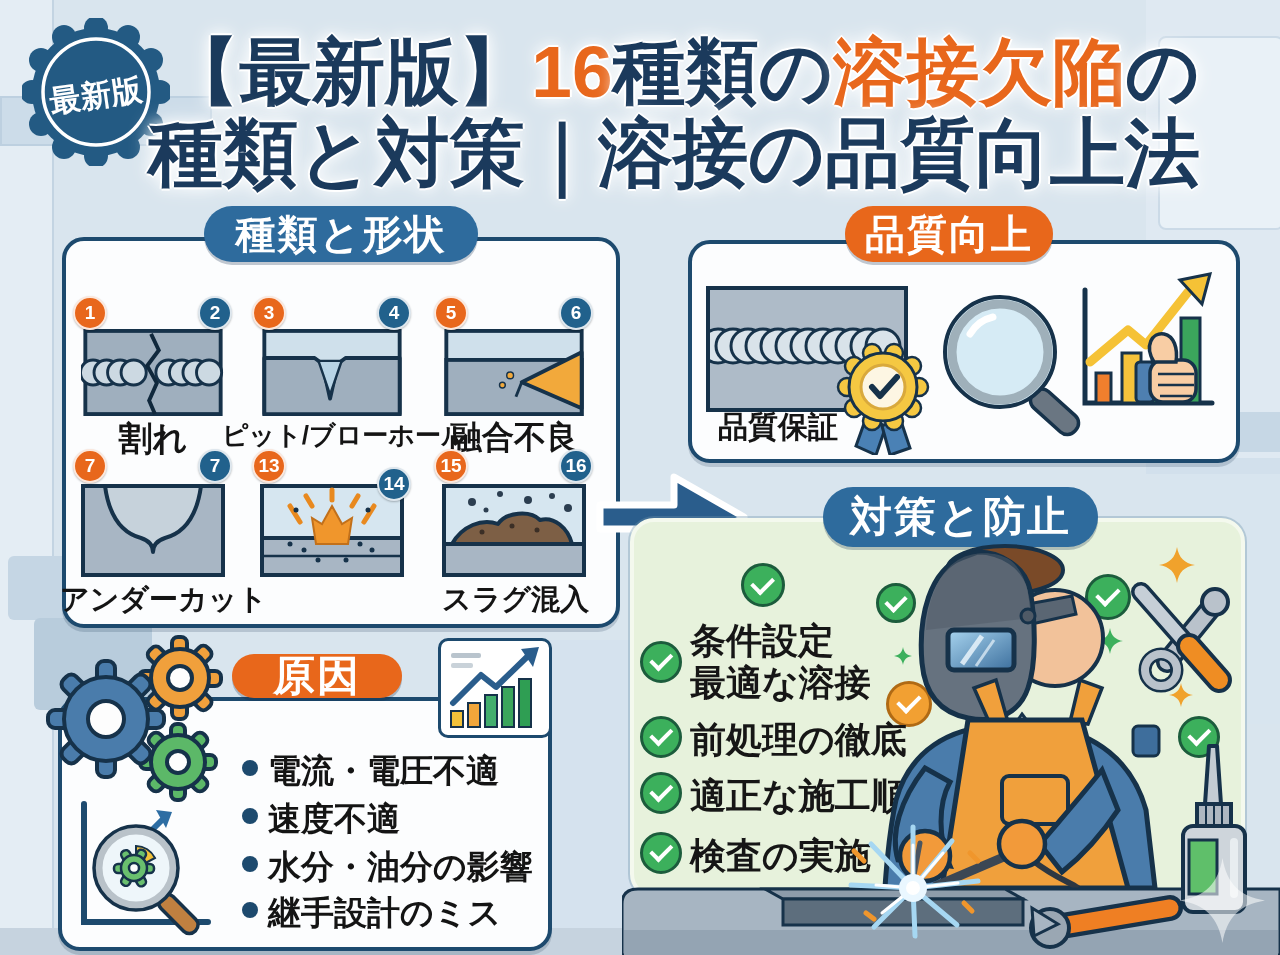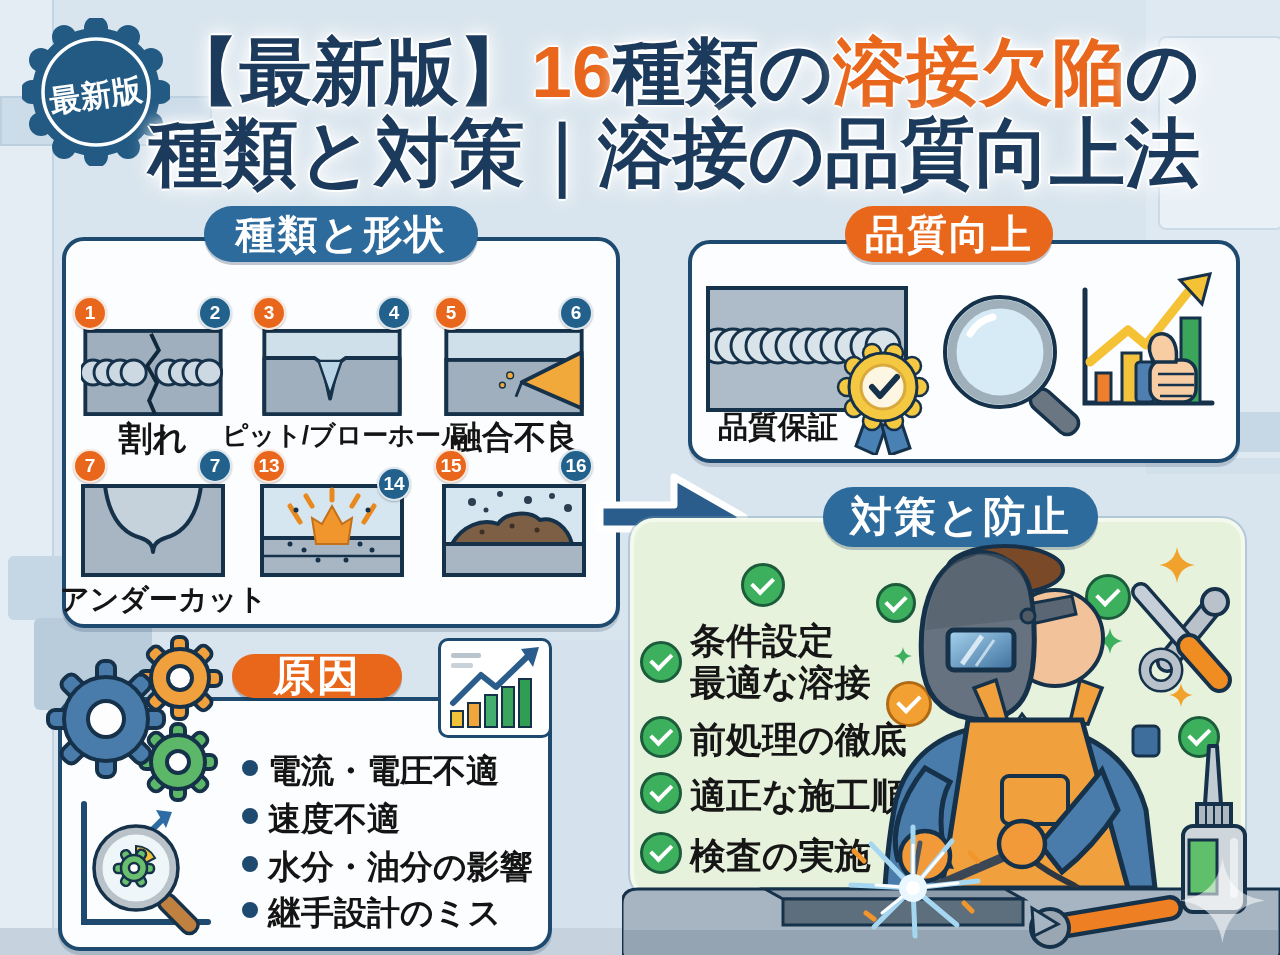--- a/index.html
+++ b/index.html
@@ -194,20 +194,21 @@
           <circle cx="58" cy="10" r="3"></circle>
           <circle cx="86" cy="16" r="4"></circle>
         <circle cx="110" cy="12" r="3"></circle>
           <circle cx="126" cy="24" r="4"></circle>
           <circle cx="44" cy="26" r="2.5"></circle>
       </g>
     </svg>
   </div>
   <div class="num-badge num-orange" style="left:434px;top:449px;">15</div>
   <div class="num-badge num-blue" style="left:559px;top:449px;">16</div>
+  <div class="defect-label" style="left:442px;top:580px;width:144px;font-size:29px;">スラグ混入</div>
 
   <div class="card" style="left:688px;top:240px;width:544px;height:215px;"></div>
   <div class="pill pill-orange" style="left:845px;top:206px;width:208px;height:56px;font-size:40px;">
     <span>品質向上</span>
   </div>
   <svg class="abs" style="left:688px;top:240px;" width="544" height="215" viewBox="0 0 544 215">
     <defs>
         <clipPath id="wsClip">
           <rect x="22" y="50" width="194" height="118"></rect>
         </clipPath>

